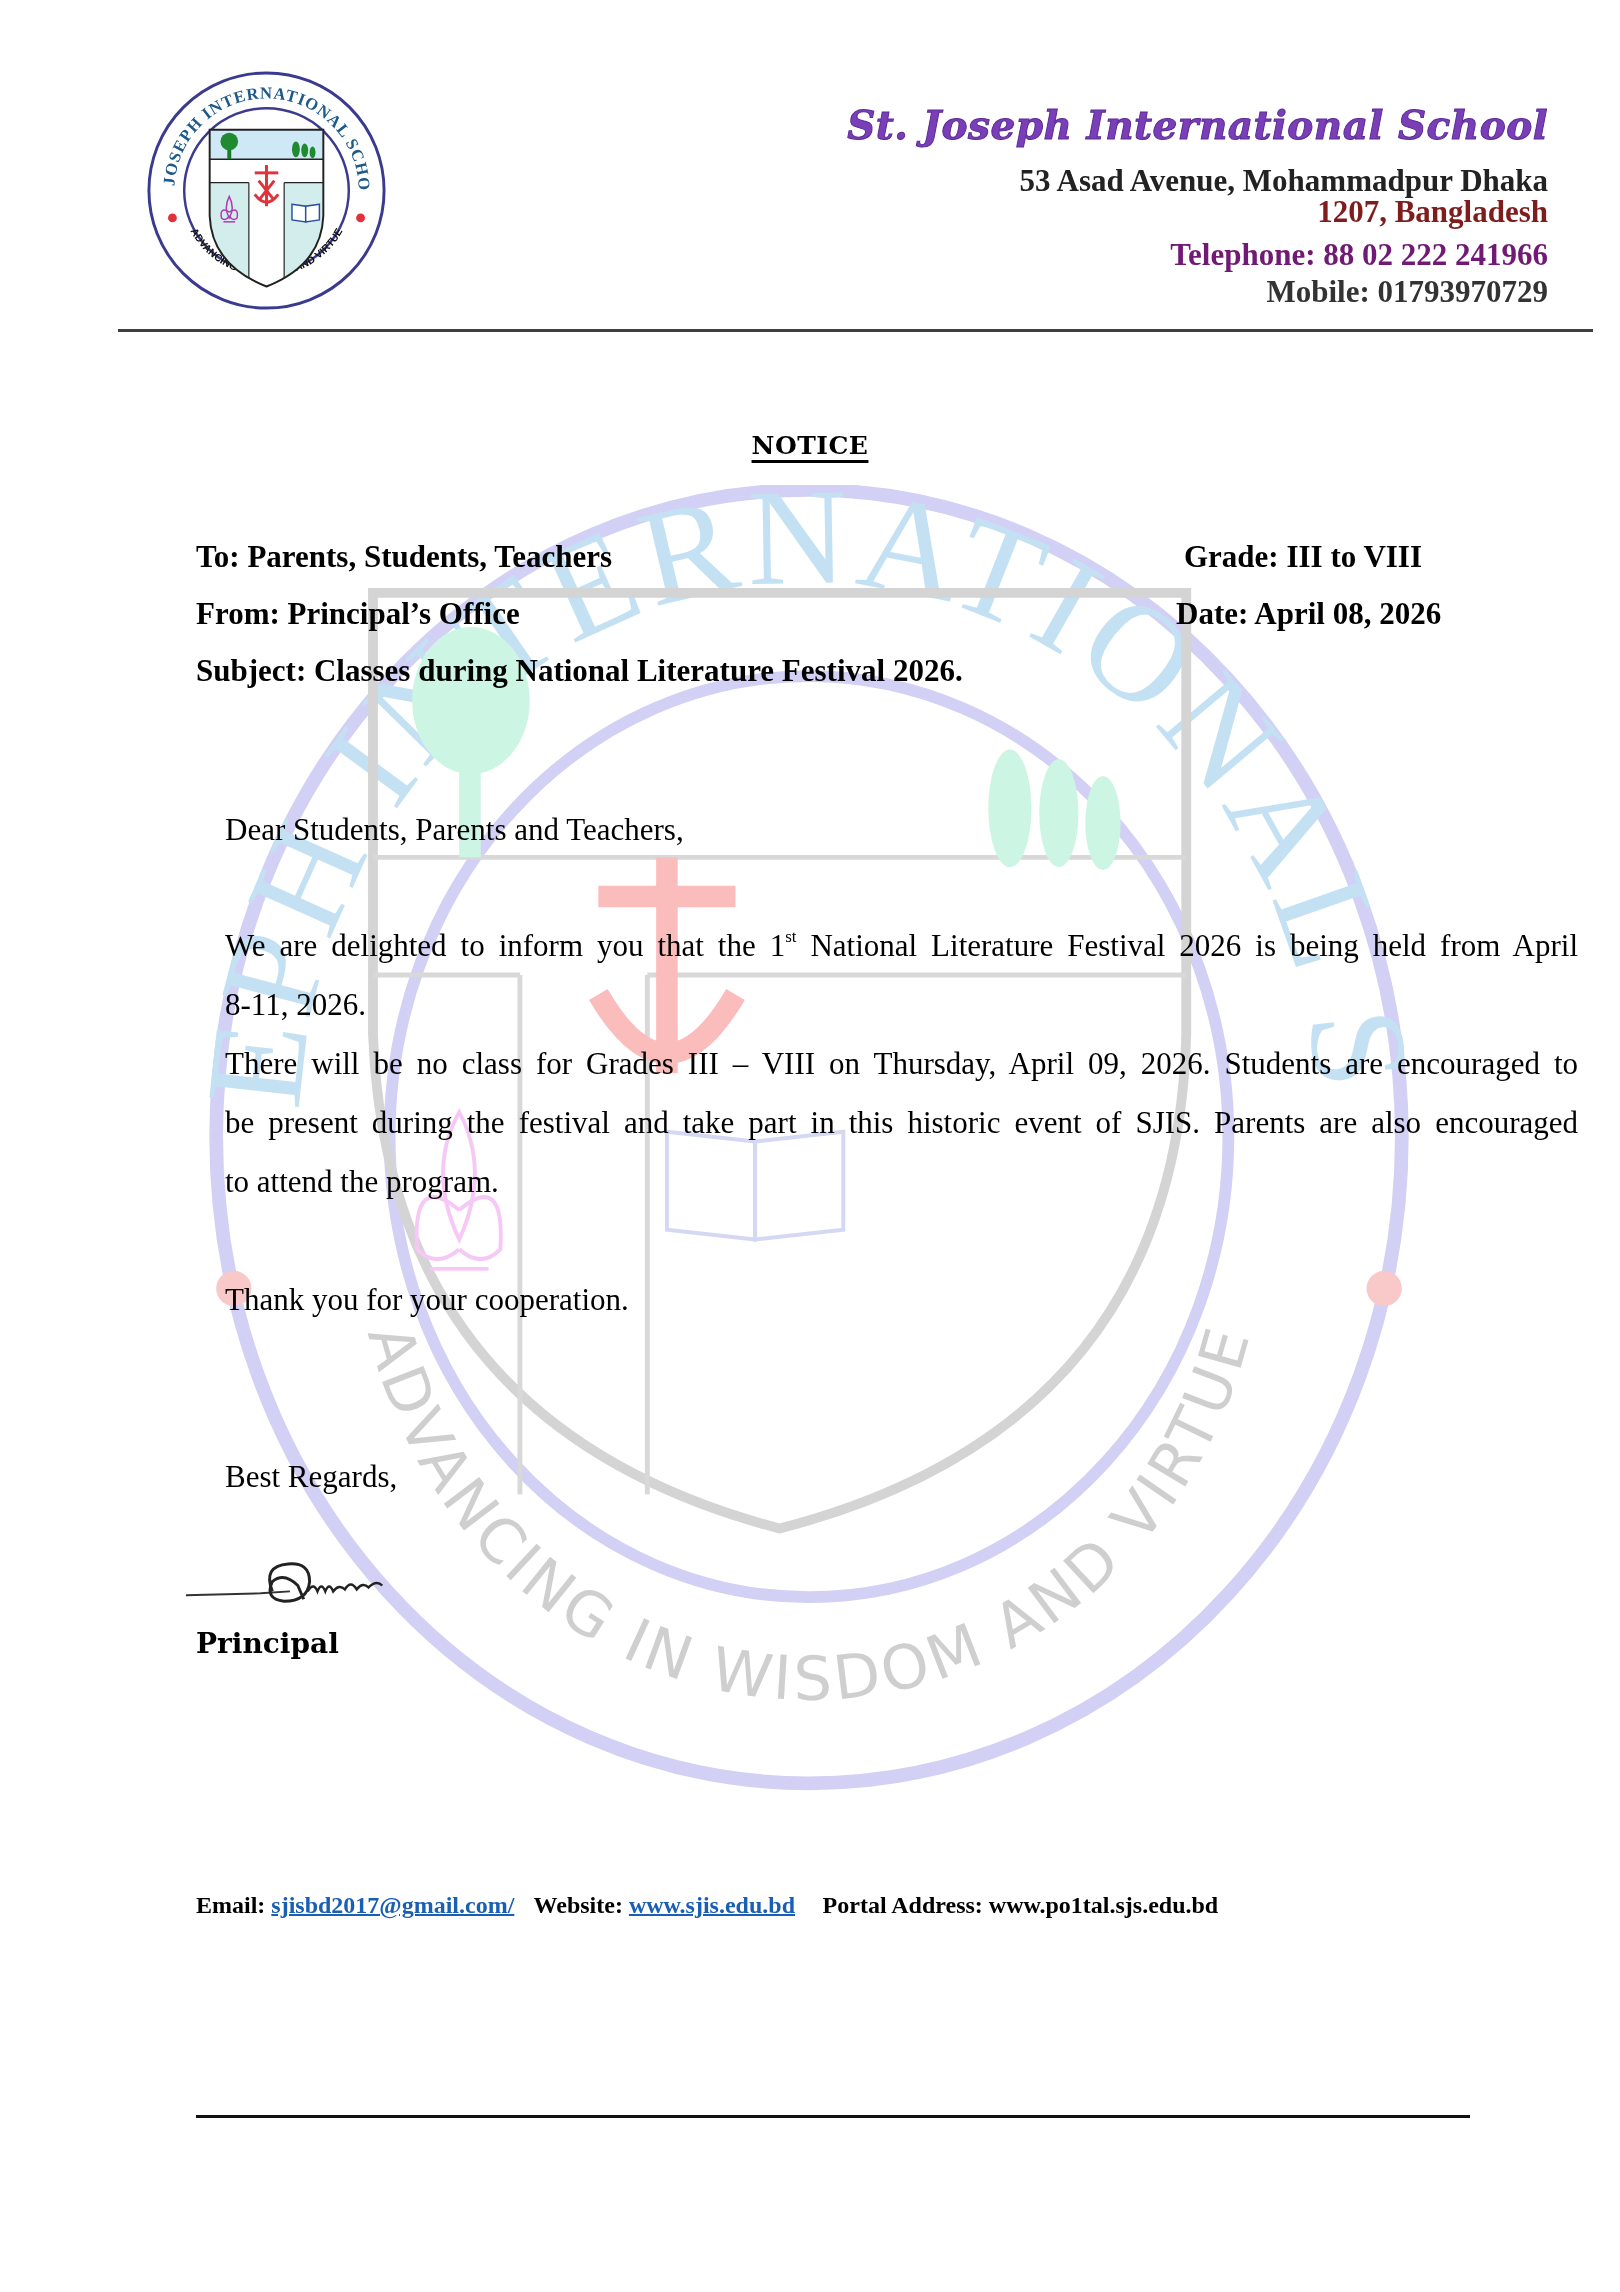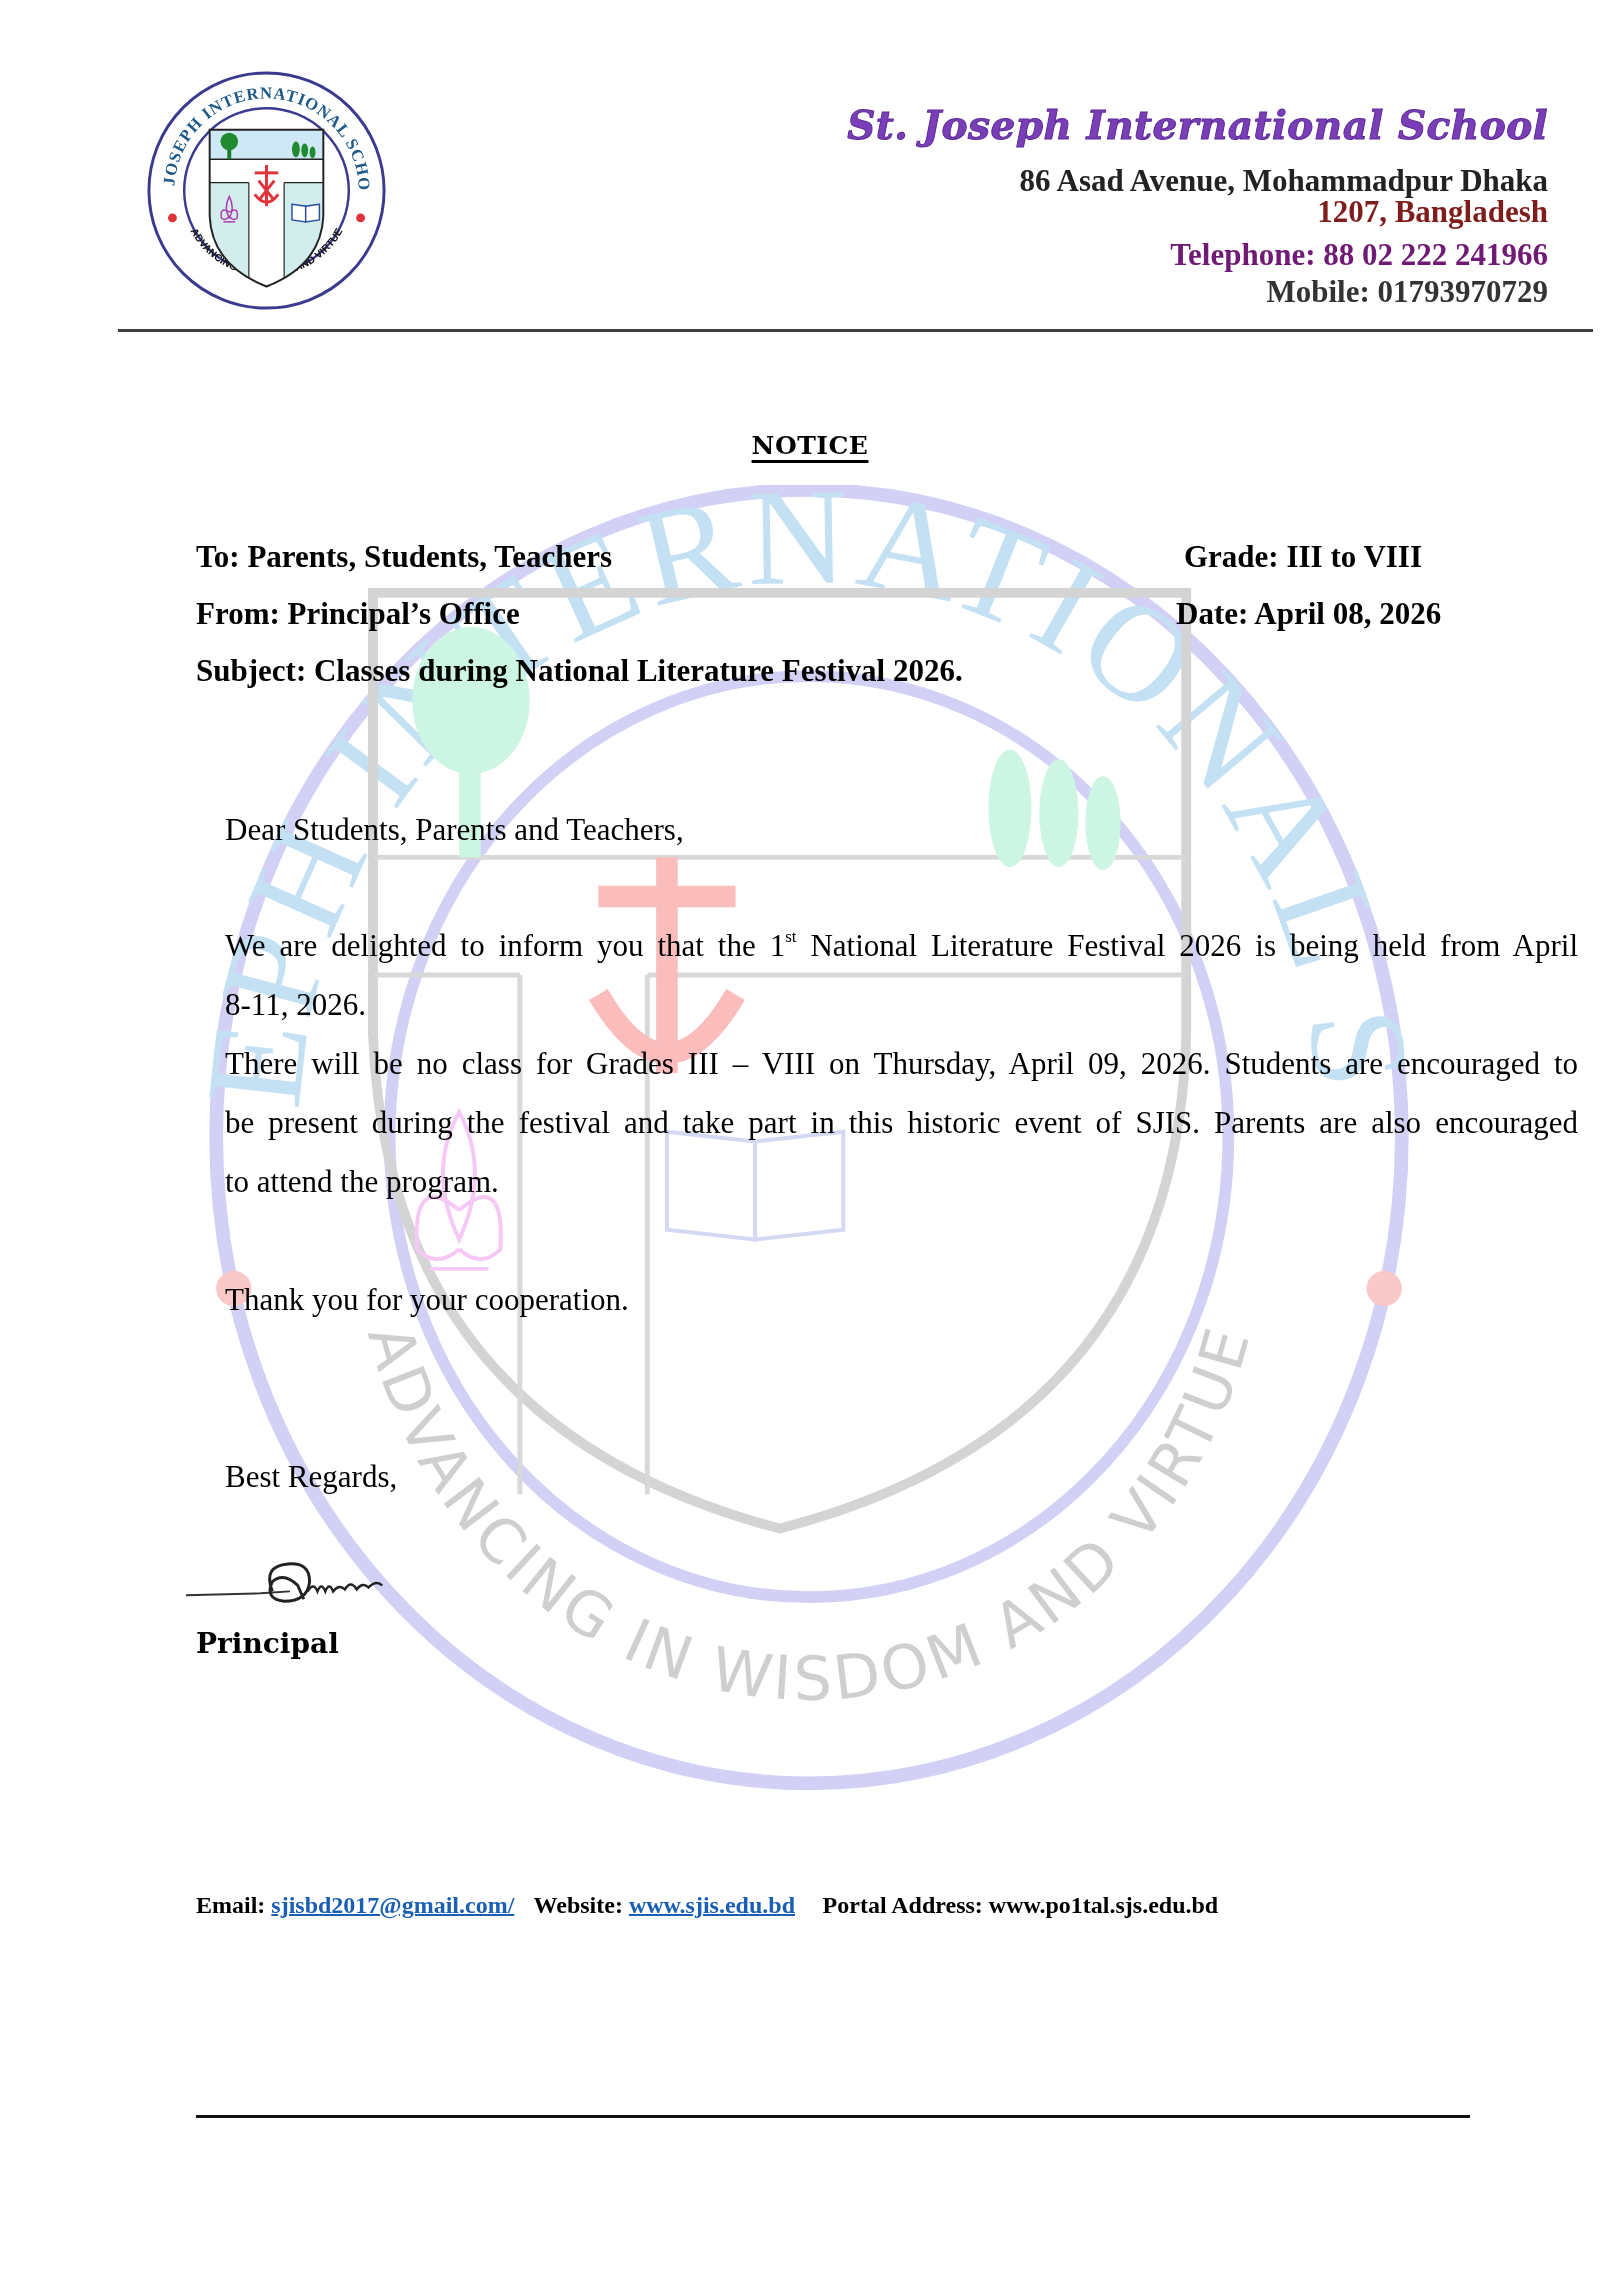--- a/index.html
+++ b/index.html
@@ -186,21 +186,21 @@
       <line x1="80" y1="156" x2="92" y2="156"></line>
     </g>
     <g stroke="#2a4fa0" stroke-width="1.5" fill="#fff">
       <path d="M 150 138 L 164 140 L 164 156 L 150 154 Z"></path>
       <path d="M 178 138 L 164 140 L 164 156 L 178 154 Z"></path>
     </g>
   </svg>
 </div>
 
 <div class="abs school-name">St. Joseph International School</div>
-<div class="abs addr addr1">86 Asad Avenue, Mohammadpur Dhaka</div>
+<div class="abs addr addr1">53 Asad Avenue, Mohammadpur Dhaka</div>
 <div class="abs addr addr2">1207, Bangladesh</div>
 <div class="abs addr addr3">Telephone: 88 02 222 241966</div>
 <div class="abs addr addr4">Mobile: 01793970729</div>
 
 <div class="abs header-rule"></div>
 
 <div class="abs watermark">
   <svg width="1206" height="1313" viewBox="0 0 1230 1340">
     <defs>
       <path id="wmTop" d="M 95 660 A 520 560 0 0 1 1135 660"></path>

